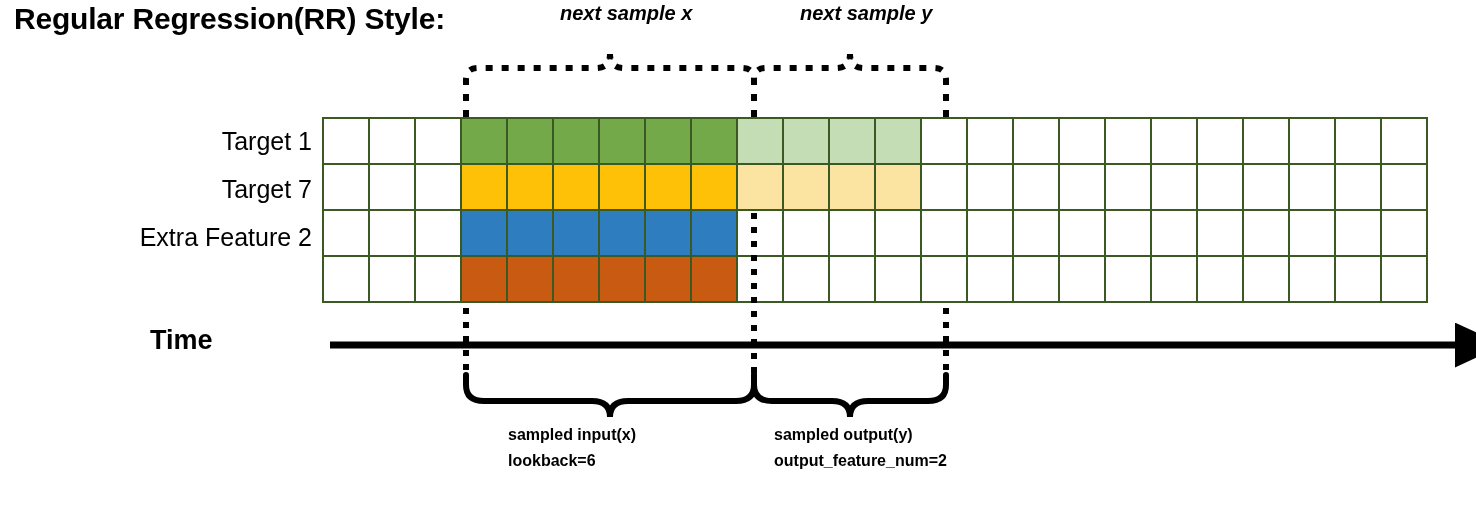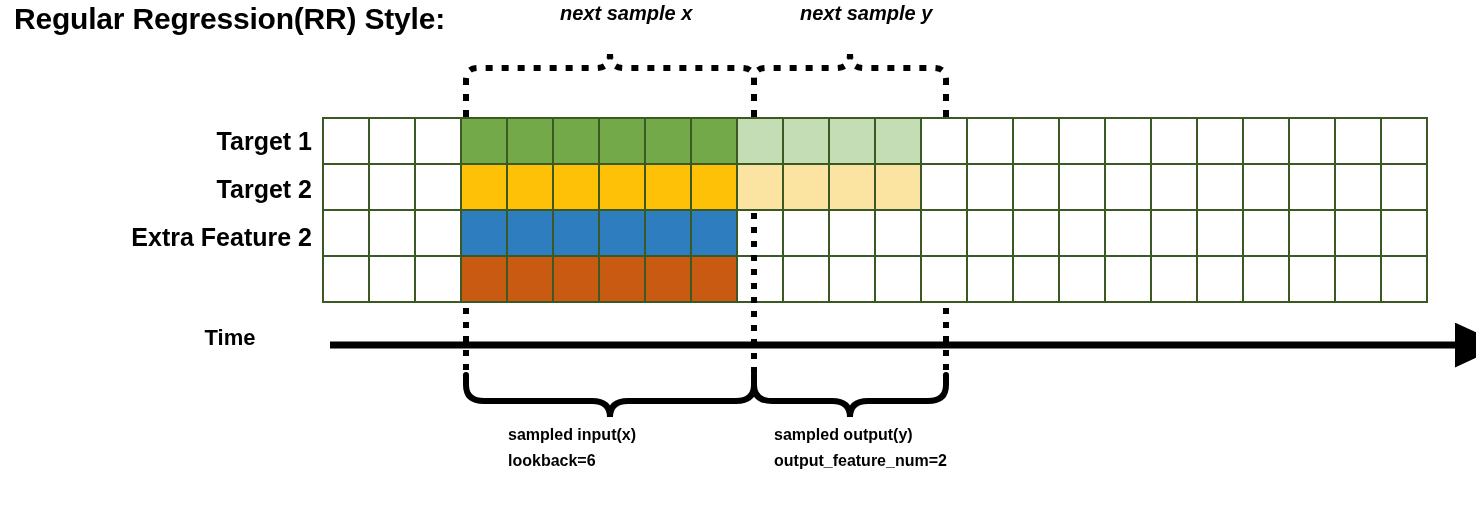--- a/index.html
+++ b/index.html
@@ -7,51 +7,51 @@
        font-family:"Liberation Sans","DejaVu Sans",sans-serif;color:#000;}
   .abs{position:absolute;}
 
   #title{left:14px;top:2px;font-size:30px;font-weight:700;letter-spacing:-0.2px;white-space:nowrap;text-align:center;}
 
   .top-label{font-size:20px;font-style:italic;font-weight:600;white-space:nowrap;}
   #lbl-x{left:560px;top:2px;width:200px;}
   #lbl-y{left:800px;top:2px;width:190px;}
 
   #rowlabels{left:0px;top:117px;width:312px;}
-  .rowlabel{height:48px;line-height:48px;text-align:right;font-size:25px;font-weight:700;white-space:nowrap;}
+  .rowlabel{height:48px;line-height:48px;text-align:right;font-size:25px;font-weight:400;white-space:nowrap;}
 
   #grid{left:322px;top:117px;}
   .grid-table{border-collapse:collapse;}
   .grid-table td{width:44px;height:44px;padding:0;border:2px solid #3B5A23;background:#ffffff;}
   td.c-green{background:#74A94A;}
   td.c-amber{background:#FFC107;}
   td.c-blue{background:#2E7DBF;}
   td.c-orange{background:#C85A11;}
   td.c-green-l{background:#C5DDB4;}
   td.c-amber-l{background:#FBE3A2;}
 
-  #timelabel{left:150px;top:325px;width:160px;text-align:center;font-size:22px;font-weight:700;}
+  #timelabel{left:150px;top:325px;width:160px;text-align:left;font-size:27px;font-weight:700;}
 
   .btxt{font-size:16px;font-weight:600;line-height:26px;white-space:nowrap;}
   #btxt-x{left:508px;top:422px;}
   #btxt-y{left:774px;top:422px;}
 
   svg.overlay{left:0;top:0;width:1476px;height:516px;pointer-events:none;}
 </style>
 </head>
 <body>
 
 <div class="abs" id="title">Regular Regression(RR) Style:</div>
 
 <div class="abs top-label" id="lbl-x">next sample x</div>
 <div class="abs top-label" id="lbl-y">next sample y</div>
 
 <div class="abs" id="rowlabels">
   <div class="rowlabel">Target 1</div>
-  <div class="rowlabel">Target 2</div>
+  <div class="rowlabel">Target 7</div>
   <div class="rowlabel">Extra Feature 2</div>
 </div>
 
 <div class="abs" id="grid">
   <table class="grid-table">
     <tbody id="grid-body">
         <tr>
           <td></td>
           <td></td>
           <td></td>

